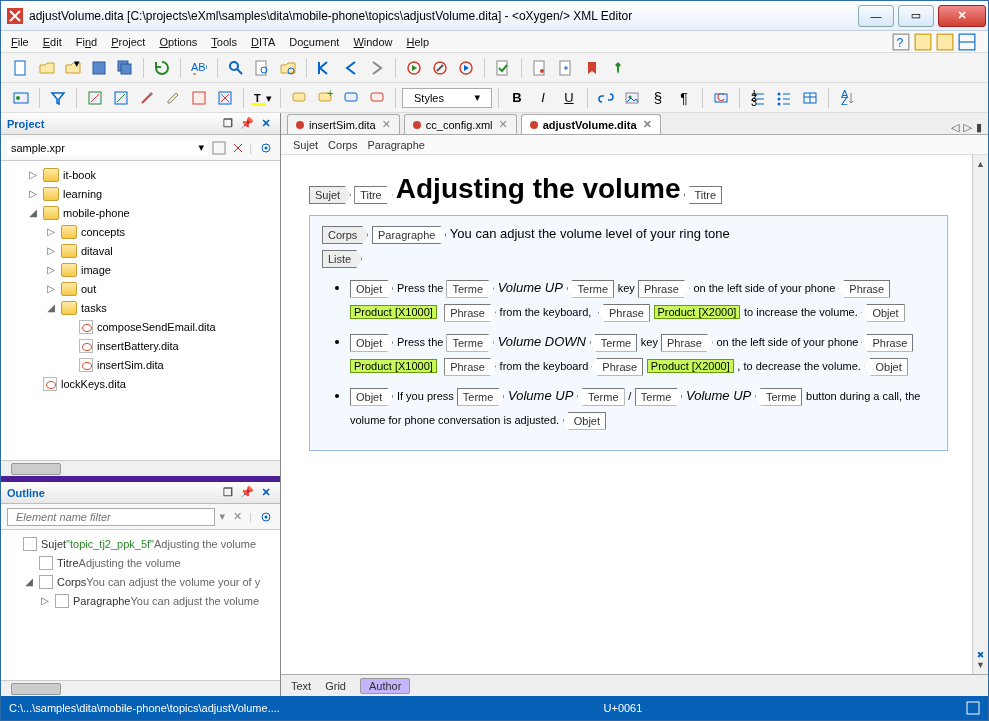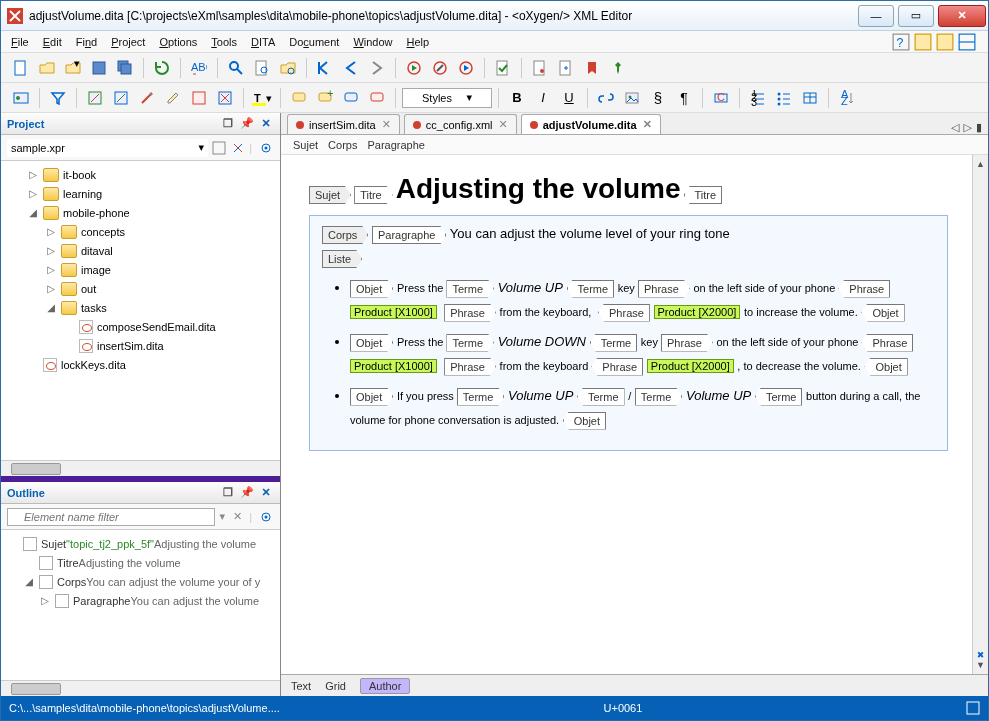--- a/index.html
+++ b/index.html
@@ -12,38 +12,38 @@
 .winbtn{width:36px;height:22px;margin:4px 2px;border:1px solid #8aa;border-radius:3px;display:flex;align-items:center;justify-content:center;background:linear-gradient(#f8fbff,#d8e8f8)}
 .winbtn.close{width:48px;background:linear-gradient(#f08a8a,#d04030);color:#fff;border-color:#a02020;font-weight:bold}
 .menubar{height:22px;background:#f8f8f8;display:flex;align-items:center;padding:0 10px;border-bottom:1px solid #ddd}
 .menubar span{margin-right:14px;color:#111;cursor:default}
 .menubar span u{text-decoration:underline}
 .menubar .spacer{flex:1}
 .ticon{width:18px;height:18px;margin:0 2px}
 .toolbar{height:30px;background:#f4f4f4;display:flex;align-items:center;padding:0 8px;border-bottom:1px solid #ddd;gap:2px}
 .tbtn{width:24px;height:24px;display:flex;align-items:center;justify-content:center;border-radius:2px}
 .tsep{width:1px;height:20px;background:#ccc;margin:0 4px}
-.styles-combo{width:90px;height:20px;border:1px solid #aaa;background:#fff;font-size:11px;padding:0 19px;display:flex;align-items:center;justify-content:space-between}
+.styles-combo{width:90px;height:20px;border:1px solid #aaa;background:#fff;font-size:11px;padding:0 11px;display:flex;align-items:center;justify-content:space-between}
 .main{flex:1;display:flex;overflow:hidden}
 .left{width:280px;display:flex;flex-direction:column;border-right:1px solid #888}
 .panel-hdr{height:22px;background:linear-gradient(#fdfdfd,#e8e8e8);border-bottom:1px solid #bbb;display:flex;align-items:center;padding:0 6px;color:#0560b6;font-weight:bold;font-size:13px}
 .panel-hdr .sp{flex:1}
 .pbtn{width:16px;height:16px;margin-left:3px;color:#555;display:flex;align-items:center;justify-content:center;font-size:11px}
 .pbtn.x{color:#0560b6}
 .project-toolbar{height:26px;display:flex;align-items:center;padding:0 6px;border-bottom:1px solid #ccc;background:#f8f8f8}
 .project-toolbar .combo{flex:1;height:18px;background:#fff;border:none;display:flex;align-items:center;justify-content:space-between;padding:0 4px}
 .tree{flex:1;overflow:auto;background:#fff;padding:4px 0}
 .tree-item{display:flex;align-items:center;height:19px;padding-left:8px;white-space:nowrap}
 .expander{width:12px;text-align:center;color:#666;font-size:10px}
 .folder-icon{width:16px;height:14px;background:linear-gradient(#ffe9a8,#f5c946);border:1px solid #caa030;border-radius:2px;margin:0 4px}
 .file-icon{width:14px;height:14px;border:1px solid #bbb;background:#fff;margin:0 4px;position:relative}
 .file-icon.xml::after{content:"";position:absolute;left:2px;top:3px;width:8px;height:6px;border:1px solid #d05030;border-radius:50%}
 .outline-panel{border-top:6px solid #4c1d95;display:flex;flex-direction:column;flex:0 0 220px}
 .outline-filter{height:26px;display:flex;align-items:center;padding:0 6px;border-bottom:1px solid #ccc;background:#f8f8f8}
-.outline-filter input{flex:1;height:18px;border:1px solid #aaa;padding:0 16px;font-style:italic;color:#888}
+.outline-filter input{flex:1;height:18px;border:1px solid #aaa;padding:0 8px;font-style:italic;color:#888}
 .outline-tree{flex:1;background:#fff;overflow:auto;padding:4px 0}
 .oitem{display:flex;align-items:center;height:19px;padding-left:6px;white-space:nowrap;overflow:hidden}
 .oicon{width:14px;height:14px;margin:0 4px;border:1px solid #aaa;background:#fff}
 .right{flex:1;display:flex;flex-direction:column;background:#fff}
 .tabs{height:22px;display:flex;align-items:flex-end;padding:0 6px;background:#efefef;border-bottom:1px solid #aaa}
 .tab{height:20px;padding:0 8px;display:flex;align-items:center;margin-right:4px;border:1px solid #aaa;border-bottom:none;background:#f4f4f4;border-radius:3px 3px 0 0;font-size:11px}
 .tab.active{background:#fff;font-weight:bold}
 .tab .dot{width:8px;height:8px;border-radius:50%;background:#d04030;margin-right:5px}
 .tab .cx{margin-left:6px;color:#888;font-size:11px}
 .tab-nav{margin-left:auto;display:flex;gap:4px;color:#444}
@@ -474,20 +474,25 @@
           </div>
           <div class="tree-item" style="padding-left: 44px;">
             <span class="expander">◢</span>
             <span class="folder-icon"></span>
             <span>tasks</span>
           </div>
           <div class="tree-item" style="padding-left: 62px;">
             <span class="expander"></span>
             <span class="file-icon xml"></span>
             <span>composeSendEmail.dita</span>
+          </div>
+          <div class="tree-item" style="padding-left: 62px;">
+            <span class="expander"></span>
+            <span class="file-icon xml"></span>
+            <span>insertBattery.dita</span>
           </div>
           <div class="tree-item" style="padding-left: 62px;">
             <span class="expander"></span>
             <span class="file-icon xml"></span>
             <span>insertSim.dita</span>
           </div>
           <div class="tree-item" style="padding-left: 26px;">
             <span class="expander"></span>
             <span class="file-icon xml"></span>
             <span>lockKeys.dita</span>

